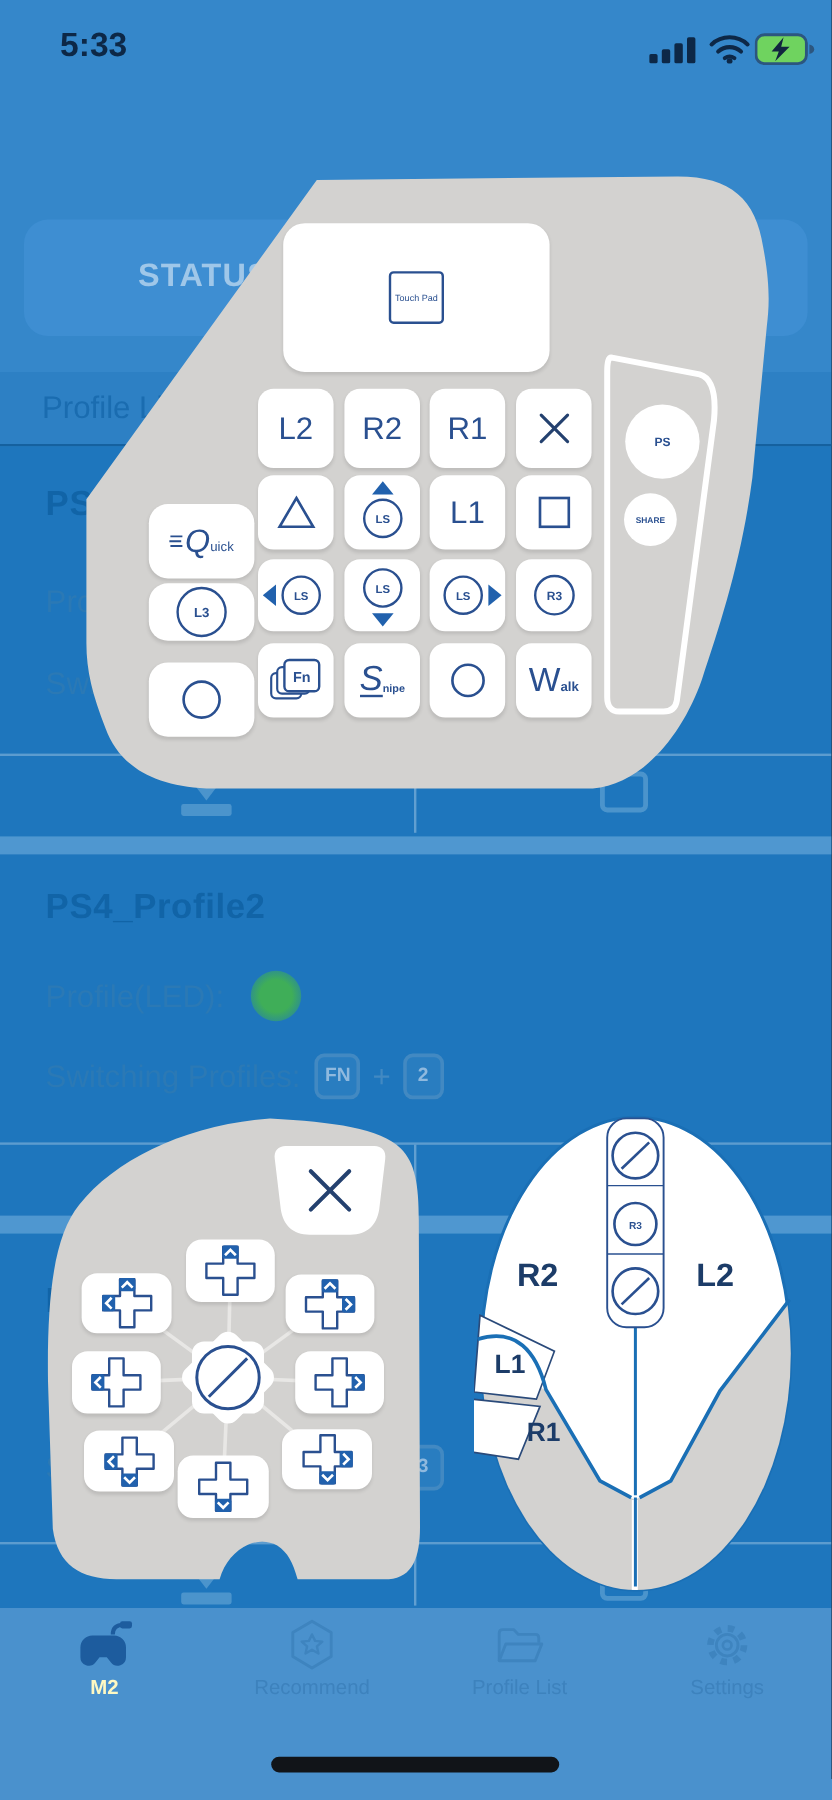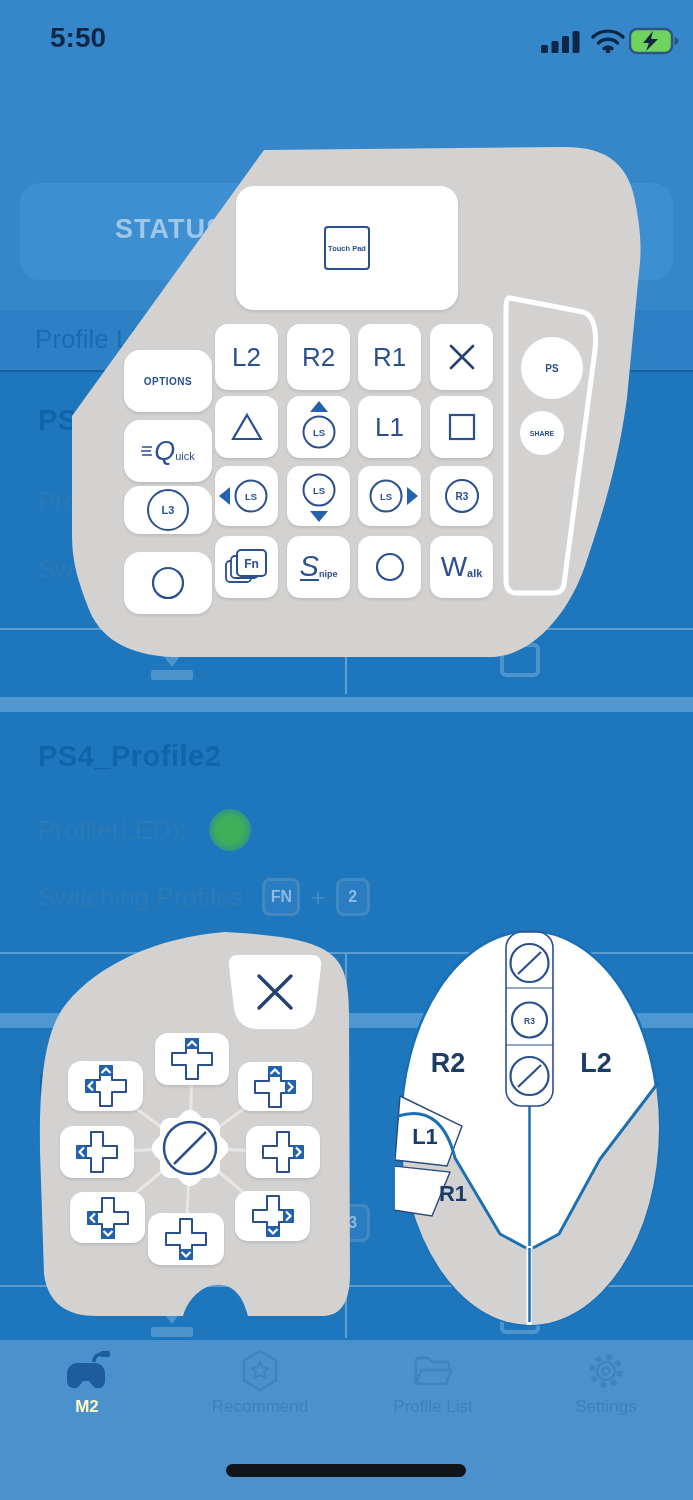--- a/index.html
+++ b/index.html
@@ -31,21 +31,21 @@
 <body>
 
 <div id="screen">
 
   <div class="band" style="top:0;height:310px;background:#3587ca;"></div>
   <div class="band" style="top:310px;height:62px;background:#2d80c4;border-bottom:2px solid #15619f;box-sizing:border-box;"></div>
   <div class="band" style="top:372px;height:968px;background:#1e76bd;"></div>
   <div class="band" style="top:697px;height:15px;background:#4f97d0;"></div>
   <div class="band" style="top:1013px;height:15px;background:#4f97d0;"></div>
 
-  <div class="abs" style="left:50px;top:22px;font-size:28px;font-weight:700;color:#0d2847;">5:50</div>
+  <div class="abs" style="left:50px;top:22px;font-size:28px;font-weight:700;color:#0d2847;">5:33</div>
   <svg class="abs" style="left:541px;top:29px;" width="46" height="24">
     <rect x="0" y="16" width="7" height="8" rx="1.5" fill="#0d2847"></rect>
     <rect x="10.5" y="12" width="7" height="12" rx="1.5" fill="#0d2847"></rect>
     <rect x="21" y="7" width="7" height="17" rx="1.5" fill="#0d2847"></rect>
     <rect x="31.5" y="2" width="7" height="22" rx="1.5" fill="#0d2847"></rect>
   </svg>
   <svg class="abs" style="left:590px;top:27px;" width="36" height="26">
     <path d="M3,10 A22,22 0 0 1 33,10" stroke="#0d2847" stroke-width="3.4" fill="none" stroke-linecap="round"></path>
     <path d="M8.5,16 A14,14 0 0 1 27.5,16" stroke="#0d2847" stroke-width="3.4" fill="none" stroke-linecap="round"></path>
     <path d="M14,21.5 A7,7 0 0 1 22,21.5" stroke="#0d2847" stroke-width="3.4" fill="none" stroke-linecap="round"></path>
@@ -131,26 +131,23 @@
   <svg class="abs" style="left:495px;top:1287px;opacity:.75;" width="50" height="50">
     <rect x="17" y="4" width="16" height="11" rx="2" fill="none" stroke="#5b9fd2" stroke-width="3"></rect>
     <rect x="7" y="15" width="36" height="30" rx="4" fill="none" stroke="#5b9fd2" stroke-width="4"></rect>
   </svg>
 
   <svg class="abs" style="left:64px;top:138px;" width="580" height="530">
     <path d="M200,12 L501,9 C545,9 566,28 572,68 C578,100 577,118 575,134 L563,260 C554,328 537,380 521,428 C505,474 471,516 430,519 L108,519 C62,517 35,499 24,469 C13,441 8,421 8,398 L8,278 Z" fill="#d3d2d0"></path>
   </svg>
 
   <div class="key" style="left:236px;top:186px;width:222px;height:124px;border-radius:18px;">
-    <div style="width:42px;height:40px;border:2px solid #2a5090;border-radius:4px;display:flex;align-items:center;justify-content:center;text-align:center;font-size:7.5px;font-weight:700;line-height:1.2;color:#2a5090;">Touch Pad</div>
-  </div>
-
-  <div class="key" style="left:124px;top:350px;width:88px;height:62px;border-radius:16px;">
-    <span style="font-size:10px;font-weight:700;letter-spacing:.5px;">OPTIONS</span>
-  </div>
+    <div style="width:42px;height:40px;border:2px solid #2a5090;border-radius:4px;display:flex;align-items:center;justify-content:center;text-align:center;font-size:7.5px;font-weight:400;line-height:1.2;color:#2a5090;">Touch Pad</div>
+  </div>
+
   <div class="key" style="left:124px;top:420px;width:88px;height:62px;border-radius:16px;">
     <svg width="12" height="16" style="margin-right:1px;">
       <path d="M1,4 h10 M0,8 h10 M1,12 h10" stroke="#2a5090" stroke-width="1.6"></path>
     </svg>
     <span style="font-size:27px;font-weight:500;font-style:italic;">Q</span>
     <span style="font-size:11px;font-weight:400;margin-top:10px;">uick</span>
   </div>
   <div class="key" style="left:124px;top:486px;width:88px;height:48px;border-radius:16px;">
     <svg width="46" height="46">
       <circle cx="23" cy="23" r="20" fill="none" stroke="#2a5090" stroke-width="2"></circle>

